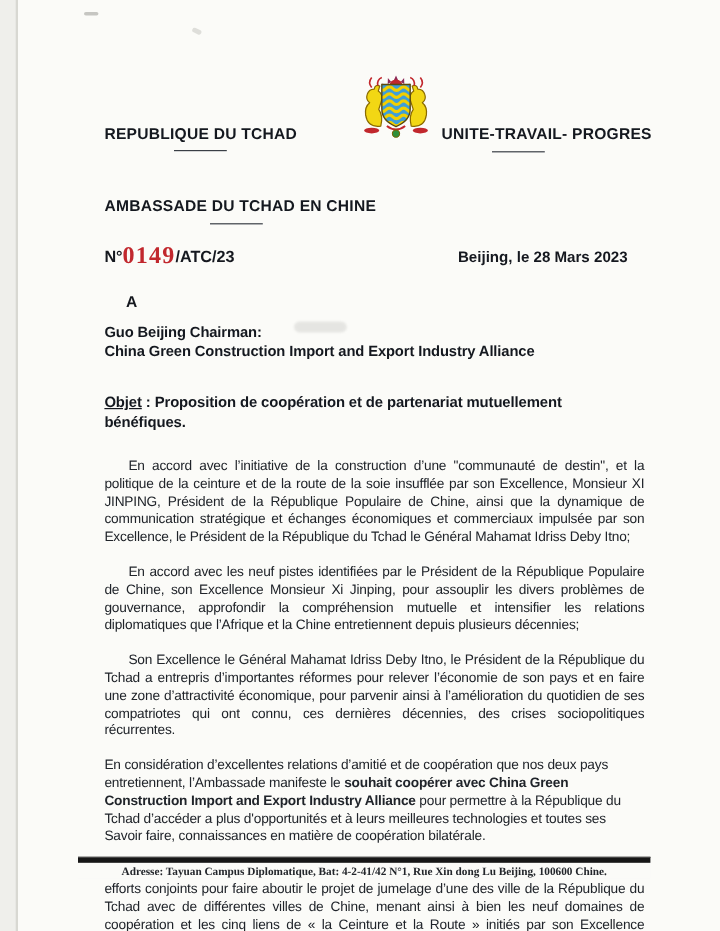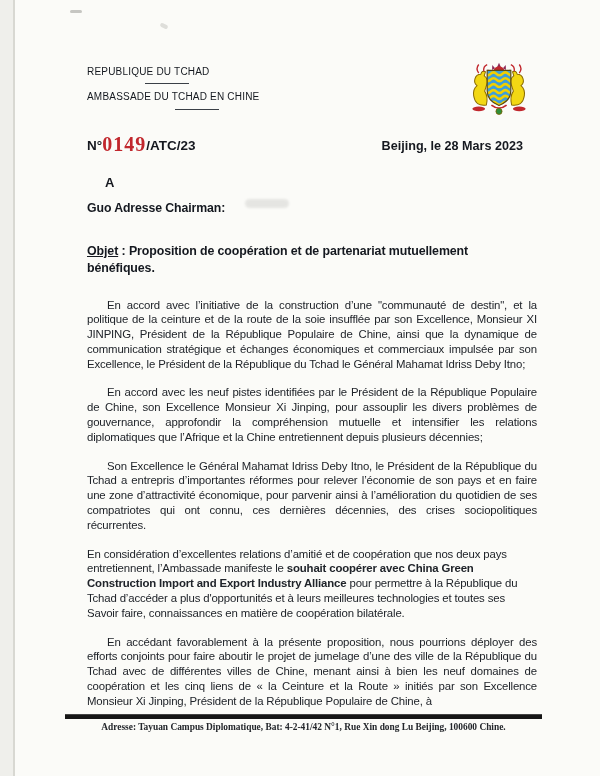--- a/index.html
+++ b/index.html
@@ -14,21 +14,21 @@
   .artifact{position:absolute;background:#9a9a96;opacity:.55;border-radius:2px;}
   .a1{left:70px;top:10px;width:12px;height:3px;}
   .a2{left:160px;top:24px;width:8px;height:4px;opacity:.3;transform:rotate(25deg);}
   .smudge{position:absolute;left:158px;top:-2px;width:44px;height:9px;background:#bfbfbc;
           opacity:.35;border-radius:5px;filter:blur(1px);}
   .content{position:absolute;inset:0;padding:66px 63px 0 87px;overflow:hidden;}
 
   
   .letterhead{display:flex;justify-content:space-between;align-items:flex-start;}
   .lh-left{width:205px;}
-  .lh-line{font-weight:normal;font-size:10px;letter-spacing:.2px;color:#14181f;white-space:nowrap;}
+  .lh-line{font-weight:bold;font-size:13px;letter-spacing:.2px;color:#14181f;white-space:nowrap;margin-top:38px;}
   .rule{border-top:1.6px solid #3a3f46;width:44px;height:0;}
   .rule1{margin:6px 0 7px 58px;}
   .rule2{margin:7px 0 0 88px;}
   .lh-right{width:170px;}
   .rule3{margin:7px 0 0 42px;}
   .emblem{width:76px;height:58px;margin-top:-6px;flex:0 0 auto;}
 
   
   .ref-row{display:flex;justify-content:space-between;align-items:baseline;margin-top:14px;}
   .ref{font-weight:bold;font-size:13.5px;color:#15181f;}
@@ -109,33 +109,38 @@
           </g>
           <path d="M31,12 h28 v24 q0,12 -14,17.5 q-14,-5.5 -14,-17.5 z" fill="none" stroke="#5a4a10" stroke-width="1.4"></path>
 
           <ellipse cx="21" cy="57.5" rx="7.5" ry="2.8" fill="#c1272d"></ellipse>
           <ellipse cx="69" cy="57.5" rx="7.5" ry="2.8" fill="#c1272d"></ellipse>
           <path d="M36,53 q9,7 18,0" stroke="#c1272d" stroke-width="2" fill="none"></path>
           <circle cx="45" cy="60.5" r="3.6" fill="#2f8f3a" stroke="#7a6000" stroke-width="1"></circle>
         </svg>
       </div>
 
+      <div class="lh-right">
+        <div class="lh-line">UNITE-TRAVAIL- PROGRES</div>
+        <div class="rule rule3"></div>
+      </div>
     </div>
 
     <div class="ref-row">
       <div class="ref">
         <span>N°</span><span class="ref-num" id="ref-num" style="color: rgb(193, 39, 45);">0149</span><span>/ATC/23</span>
       </div>
       <div class="date">Beijing, le 28 Mars 2023</div>
     </div>
 
     <div class="to-letter">A</div>
 
     <div class="addressee">
-      <div>Guo Adresse Chairman:</div>
+      <div>Guo Beijing Chairman:</div>
+      <div>China Green Construction Import and Export Industry Alliance</div>
       <div class="smudge"></div>
     </div>
 
     <div class="objet">
       <span class="objet-label">Objet</span><span> : </span><span>Proposition de coopération et de partenariat mutuellement bénéfiques.</span>
     </div>
 
     <div id="body-paragraphs">
         <p class="para indent justify"><span>En accord avec l’initiative de la construction d’une "communauté de destin", et la politique de la ceinture et de la route de la soie insufflée par son Excellence, Monsieur XI JINPING, Président de la République Populaire de Chine, ainsi que la dynamique de communication stratégique et échanges économiques et commerciaux impulsée par son Excellence, le Président de la République du Tchad le Général Mahamat Idriss Deby Itno;</span></p>
         <p class="para indent justify"><span>En accord avec les neuf pistes identifiées par le Président de la République Populaire de Chine, son Excellence Monsieur Xi Jinping, pour assouplir les divers problèmes de gouvernance, approfondir la compréhension mutuelle et intensifier les relations diplomatiques que l’Afrique et la Chine entretiennent depuis plusieurs décennies;</span></p>

